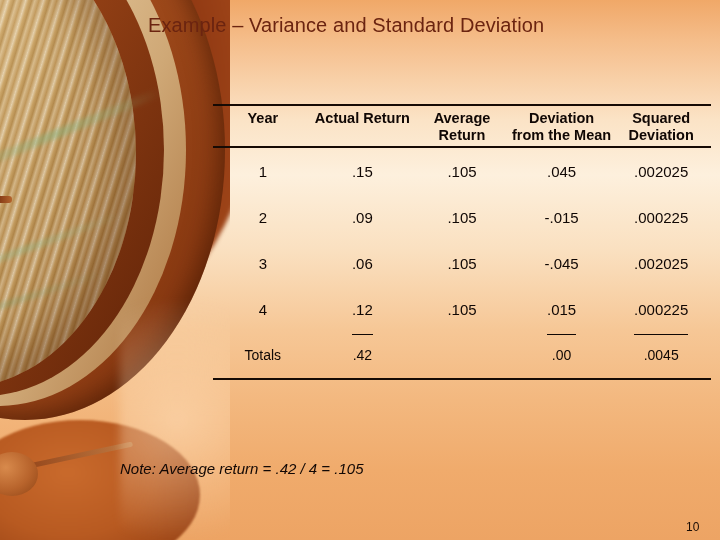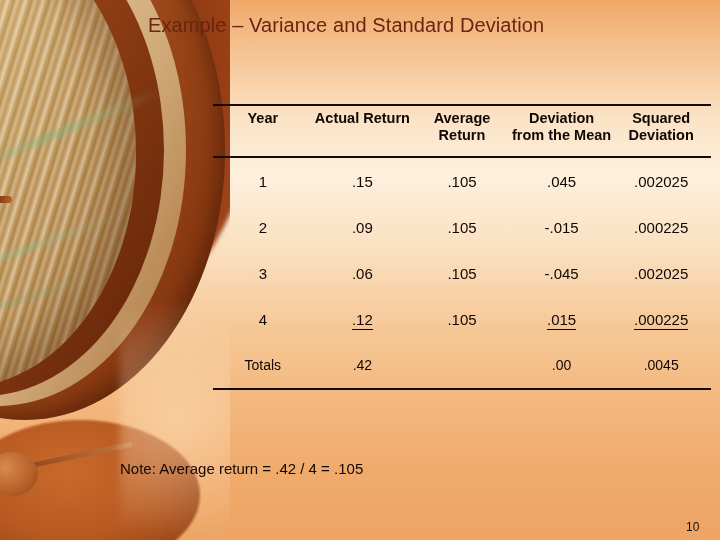--- a/index.html
+++ b/index.html
@@ -185,52 +185,52 @@
   table.data {
     border-collapse: collapse;
     width: 498px;
     table-layout: fixed;
     color: #100704;
   }
   table.data th {
     font-size: 14.5px;
     font-weight: bold;
     line-height: 1.18;
-    padding: 4px 0 12px 0;
+    padding: 4px 0 2px 0;
     text-align: center;
     vertical-align: top;
     margin-top: 20px;
   }
   table.data td {
     font-size: 15px;
     font-weight: normal;
     text-align: center;
     vertical-align: middle;
     height: 46px;
     padding: 0;
   }
   .rule-top   { border-top: 2.5px solid #160a04; }
   .rule-head  { border-bottom: 2px solid #160a04; }
   .rule-bot   { border-bottom: 2.5px solid #160a04; }
-  .u  { border-bottom: 1.8px solid #100704; padding-bottom: 1px; }
+  .u  { border-bottom: 1.8px solid #100704; padding-bottom: 16px; }
   tr.totals td { font-size: 14px; }
   td.cell-year   { width: 84px; }
   td.cell-actual { width: 78px; }
   td.cell-avg    { width: 86px; }
   td.cell-dev    { width: 126px; }
   td.cell-sq     { width: 124px; }
 
   
   .note {
     position: absolute;
     font-size: 15px;
     color: #120805;
     white-space: nowrap;
   }
-  #note-1 { left: 120px; top: 460px; }
+  #note-1 { left: 120px; top: 460px; font-style: italic; }
   #note-2 { left: 120px; top: 496px; }
   #note-3 { left: 434px; top: 496px; }
   #page-num {
     position: absolute;
     left: 686px;
     top: 520px;
     font-size: 12px;
     color: #1a0d06;
   }
 </style>

